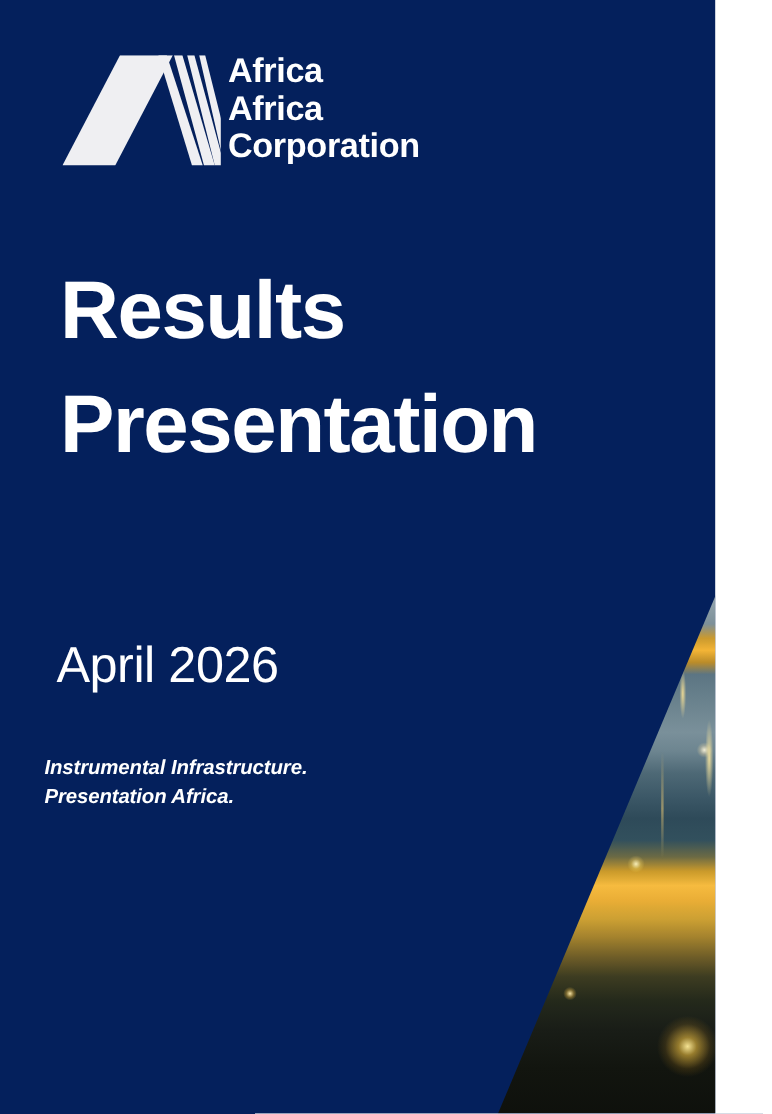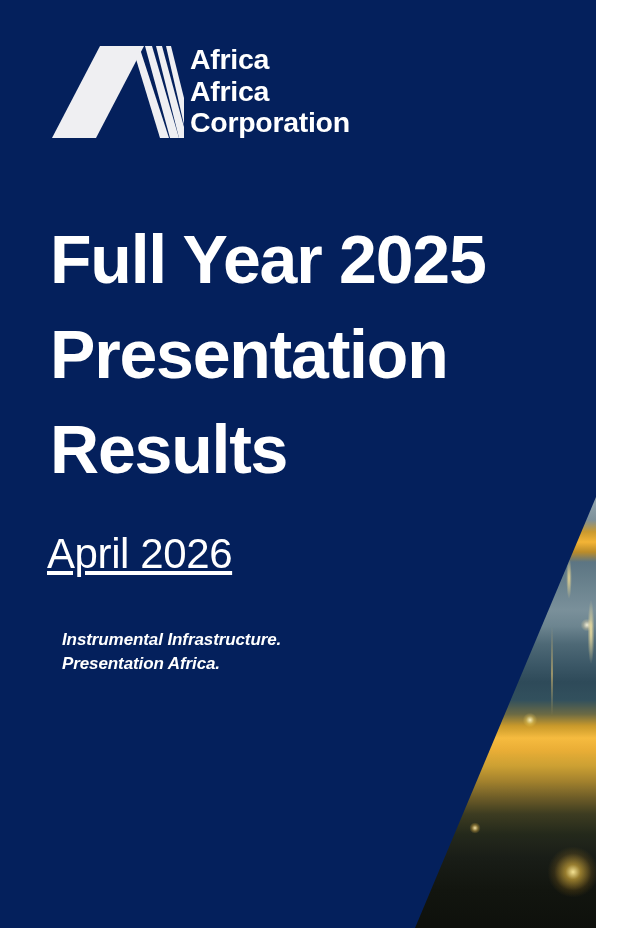--- a/index.html
+++ b/index.html
@@ -165,27 +165,26 @@
   
   .date {
     position: absolute;
     left: 47px;
     top: 528px;
     color: #ffffff;
     font-size: 42px;
     font-weight: normal;
     line-height: 52px;
     letter-spacing: -0.4px;
-    text-decoration: underline;
   }
 
   
   .tagline {
     position: absolute;
-    left: 62px;
+    left: 37px;
     top: 628px;
     color: #ffffff;
     font-size: 17px;
     font-weight: bold;
     font-style: italic;
     line-height: 24px;
     letter-spacing: -0.1px;
   }
   .tagline .line { display: block; white-space: nowrap; }
 </style>
@@ -212,23 +211,22 @@
       <polygon points="114,0 119,0 142,92 135,92" fill="#EFEFF2"></polygon>
     </svg>
     <div class="logo-text">
       <div>Africa</div>
       <div>Africa</div>
       <div>Corporation</div>
     </div>
   </div>
 
   <div class="title">
-    <span class="line">Full Year 2025</span>
+    <span class="line">Results</span>
     <span class="line">Presentation</span>
-    <span class="line">Results</span>
   </div>
 
   <div class="date">April 2026</div>
 
   <div class="tagline">
     <span class="line">Instrumental Infrastructure.</span>
     <span class="line">Presentation Africa.</span>
   </div>
 
 </div>

